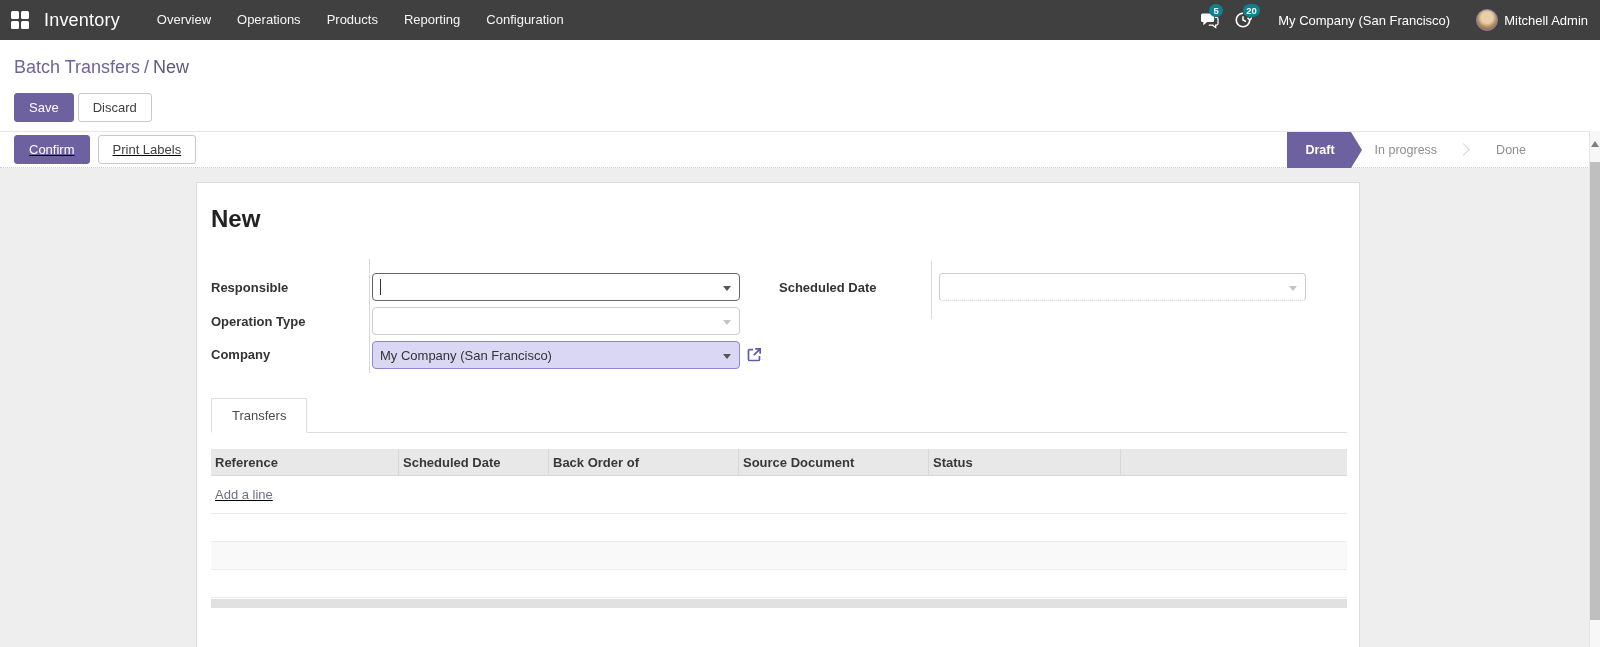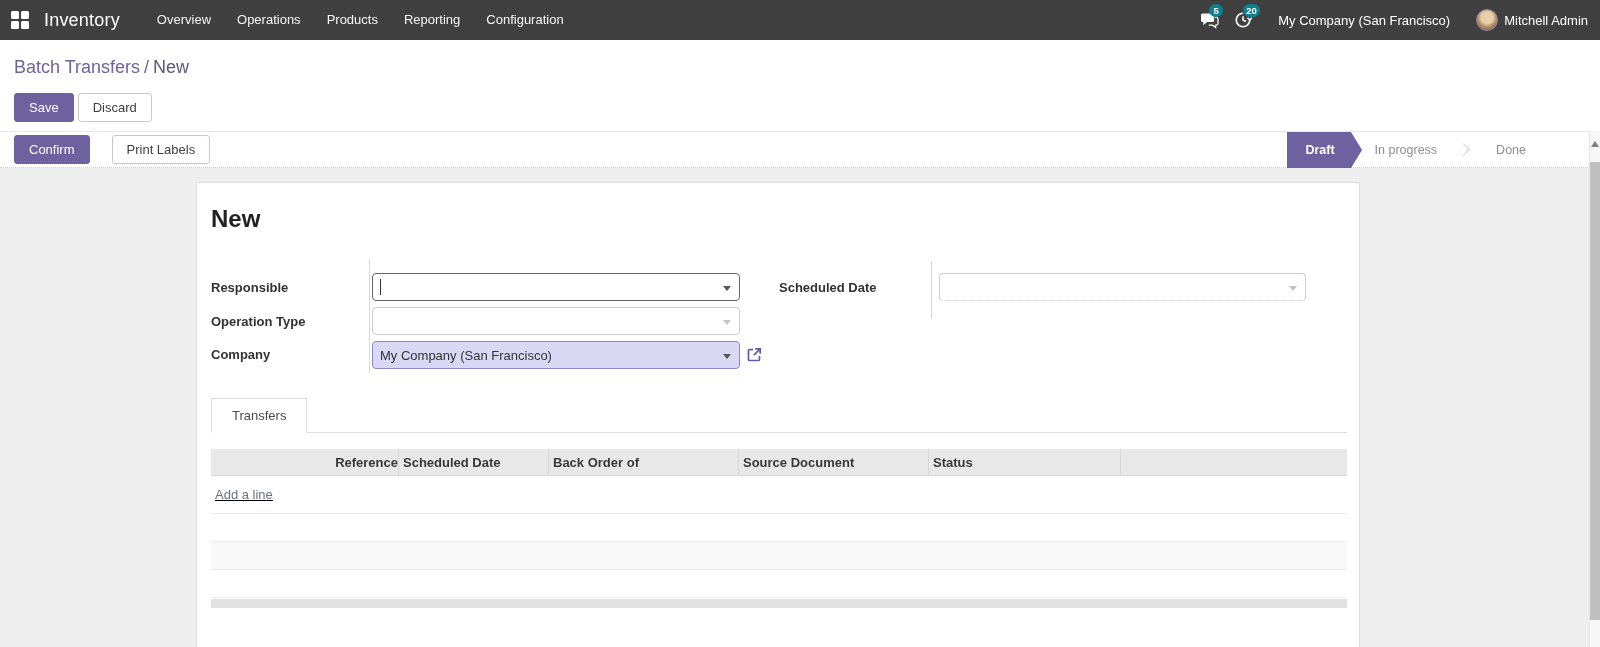--- a/index.html
+++ b/index.html
@@ -31,21 +31,21 @@
   .breadcrumb .bc-sep { color:#6f649c; padding:0 4px; }
   .breadcrumb .bc-current { color:#5f5878; }
   .btn { display:inline-block; font-size:13px; line-height:27px; padding:0 14px; border-radius:3px; cursor:pointer; white-space:nowrap; }
   .btn-primary { background:#6e61a0; border:1px solid #6e61a0; color:#fff; }
   .btn-secondary { background:#fff; border:1px solid #c9c9c9; color:#404040; }
   .cp-actions { position:absolute; left:14px; top:53px; display:flex; gap:4px; }
 
   
   .statusbar { position:absolute; left:0; top:131px; width:1600px; height:37px; background:#fff;
                border-top:1px solid #e7e7e7; border-bottom:1px dotted #ccc; display:flex; align-items:center; }
-  .sb-buttons { display:flex; gap:22px; margin-left:14px; }
+  .sb-buttons { display:flex; gap:8px; margin-left:14px;text-decoration:underline; }
   .sb-states { margin-left:auto; display:flex; align-items:center; height:36px; margin-right:56px; }
   .step-active { position:relative; background:#6e61a0; color:#fff; font-size:12.5px; font-weight:600;
                  line-height:36px; padding:0 16px 0 18px; }
   .step-active::after { content:""; position:absolute; right:-11px; top:0; width:0; height:0; z-index:2;
                  border-top:18px solid transparent; border-bottom:18px solid transparent; border-left:11px solid #6e61a0; }
   .step { color:#8f8f8f; font-size:12.5px; line-height:36px; padding:0 18px 0 24px; cursor:pointer; }
   .chev { width:9px; height:9px; border-top:1px solid #d2d2d2; border-right:1px solid #d2d2d2;
           transform:rotate(45deg); margin:0 4px; }
 
   
@@ -191,21 +191,21 @@
     <div class="fld-input" style="left:742px; top:90px; width:367px; border-bottom-style:dotted;">
       <span></span>
       <span class="caret light"></span>
     </div>
 
     <div class="tab-strip-line"></div>
     <div class="tab">Transfers</div>
 
     <div class="ttable">
       <div class="thead">
-        <div class="th" style="width:188px;text-align:right;">Reference</div>
+        <div class="th" style="width:188px;">Reference</div>
         <div class="th" style="width:150px;">Scheduled Date</div>
         <div class="th" style="width:190px;">Back Order of</div>
         <div class="th" style="width:190px;">Source Document</div>
         <div class="th" style="width:192px;">Status</div>
         <div class="th" style="width:36px;"></div>
       </div>
       <div class="add-line-row">
         <span class="add-line">Add a line</span>
       </div>
       <div class="row"></div>

